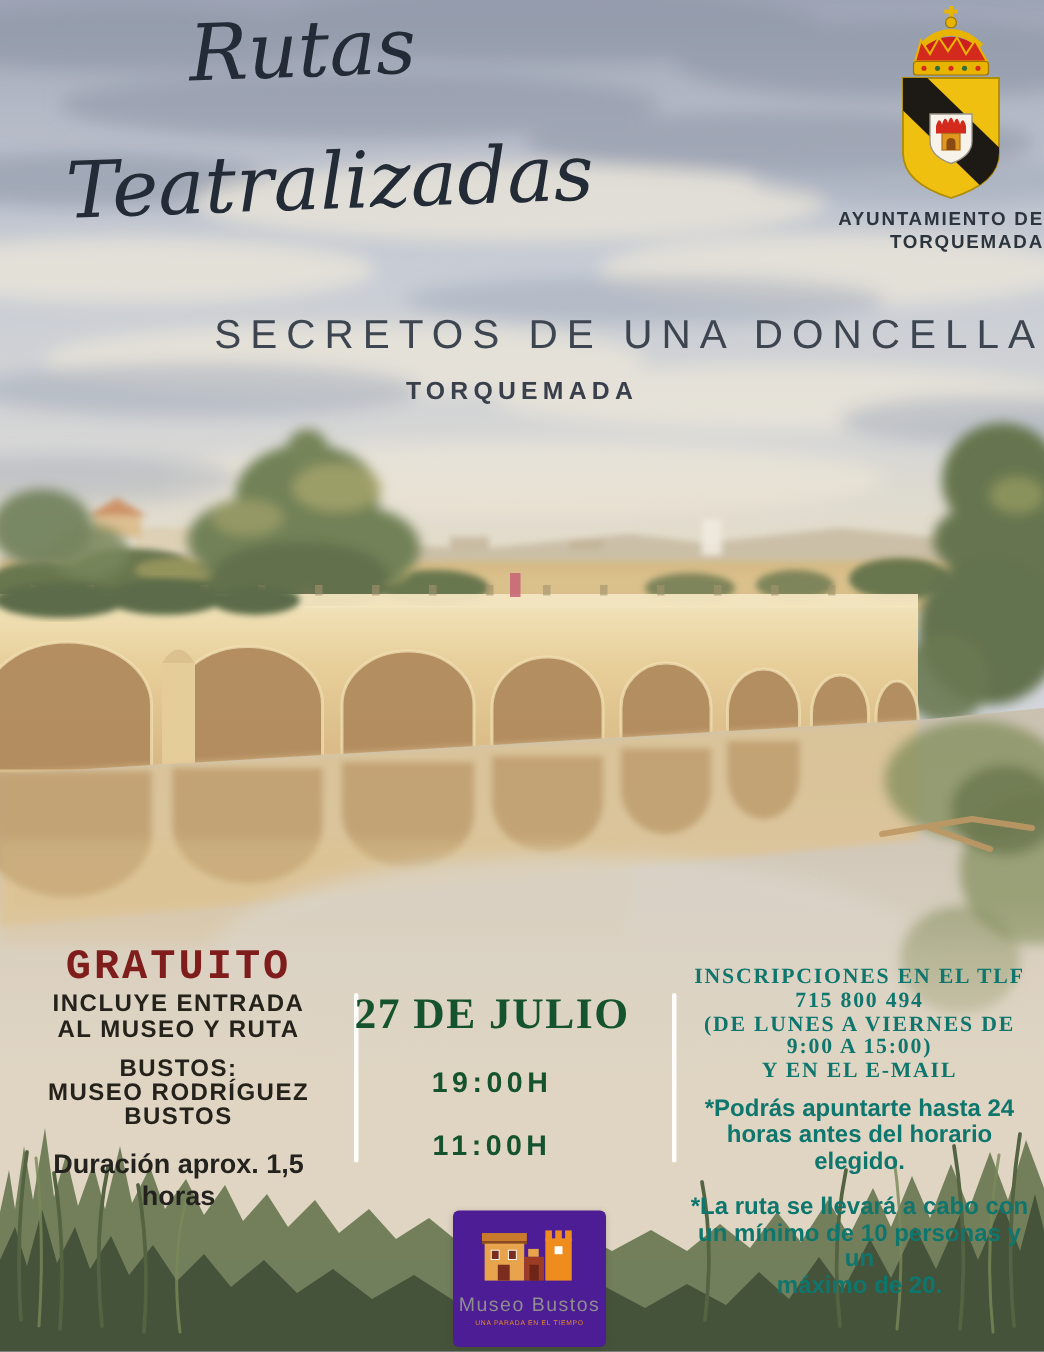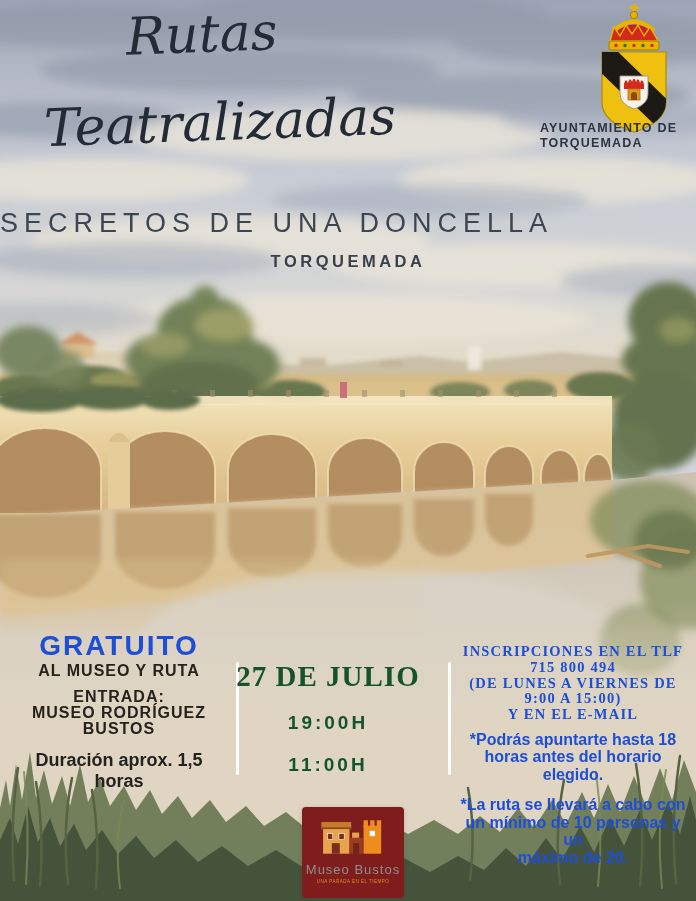--- a/index.html
+++ b/index.html
@@ -8,57 +8,57 @@
   .bg{position:absolute;left:0;top:0;width:696px;height:901px;display:block;}
 
   
   .script-title{position:absolute;font-family:"DejaVu Serif",serif;font-style:italic;
     font-weight:400;color:#222b36;transform:rotate(-2deg);white-space:nowrap;}
   .title1{left:126px;top:4px;font-size:52px;}
   .title2{left:44px;top:92px;font-size:52px;}
 
   
   .crest{position:absolute;left:584px;top:4px;width:100px;height:132px;}
-  .muni{position:absolute;left:540px;top:121px;width:156px;text-align:left;
+  .muni{position:absolute;left:540px;top:139px;width:156px;text-align:right;
     font-weight:bold;font-size:12.5px;letter-spacing:1.2px;color:#2c343e;line-height:15px;}
 
   
-  .subtitle{position:absolute;left:0;top:208px;width:696px;text-align:left;
+  .subtitle{position:absolute;left:0;top:208px;width:696px;text-align:right;
     font-size:27px;letter-spacing:6px;color:#3d4551;font-weight:400;white-space:nowrap;}
   .location{position:absolute;left:0;top:252px;width:696px;text-align:center;
     font-size:16.5px;font-weight:bold;letter-spacing:3.5px;color:#39404c;}
 
   
   .col{position:absolute;text-align:center;color:#25221c;}
   .col-left{left:10px;top:630px;width:218px;}
-  .free{font-family:Liberation Sans, sans-serif;font-weight:bold;font-size:28px;
-    letter-spacing:2px;color:#1d4ed8;}
+  .free{font-family:Liberation Mono, monospace;font-weight:bold;font-size:28px;
+    letter-spacing:2px;color:#7f1d1d;}
   .caps-block{font-weight:bold;font-size:16px;letter-spacing:1px;line-height:17px;}
   .dep{margin-top:10px;line-height:16px;}
   .dur{margin-top:13px;font-weight:bold;font-size:18px;color:#23221e;}
 
   .divider{position:absolute;width:3px;height:113px;background:#ffffff;opacity:.95;border-radius:2px;}
   .div-left{left:236px;top:662px;}
   .div-right{left:448px;top:662px;}
 
   .col-mid{left:228px;top:660px;width:200px;color:#14532d;}
   .date{font-family:"Liberation Serif",serif;font-weight:bold;font-size:29px;
     letter-spacing:1px;line-height:32px;white-space:nowrap;}
   .time{margin-top:20px;font-weight:bold;font-size:19px;letter-spacing:3px;}
   .d2{margin-top:15px;}
 
-  .col-right{left:457px;top:644px;width:232px;color:#1d4ed8;}
+  .col-right{left:457px;top:644px;width:232px;color:#0f766e;}
   .contact{font-family:"Liberation Serif",serif;font-weight:bold;font-size:14.5px;
     letter-spacing:1.2px;line-height:15.8px;}
   .note{font-weight:bold;font-size:16px;line-height:17.5px;}
   .n1{margin-top:8px;}
   .n2{margin-top:13px;}
 
   
-  .museo-card{position:absolute;left:302px;top:807px;width:102px;height:91px;background:#7f1d1d;
+  .museo-card{position:absolute;left:302px;top:807px;width:102px;height:91px;background:#4c1d95;
     border-radius:4px;display:flex;flex-direction:column;align-items:center;
     box-shadow:0 1px 4px rgba(60,60,40,.25);}
   .museo-art{width:70px;height:44px;margin-top:8px;}
   .museo-name{font-size:13px;color:#8e8e8c;letter-spacing:1px;margin-top:3px;}
   .museo-tag{font-size:4.5px;color:#e0882a;letter-spacing:.5px;margin-top:2px;}
 </style>
 </head>
 <body>
 
 <div class="poster">
@@ -309,24 +309,25 @@
     <div>AYUNTAMIENTO DE</div>
     <div>TORQUEMADA</div>
   </div>
 
   <div class="subtitle">SECRETOS DE UNA DONCELLA</div>
   <div class="location">TORQUEMADA</div>
 
   <div class="col col-left">
     <div class="free">GRATUITO</div>
     <div class="caps-block">
+      <div>INCLUYE ENTRADA</div>
       <div>AL MUSEO Y RUTA</div>
     </div>
     <div class="caps-block dep">
-      <div>ENTRADA:</div>
+      <div>BUSTOS:</div>
       <div>MUSEO RODRÍGUEZ</div>
       <div>BUSTOS</div>
     </div>
     <div class="dur">Duración aprox. 1,5 horas</div>
   </div>
 
   <div class="divider div-left"></div>
   <div class="divider div-right"></div>
   <div class="col col-mid">
     <div class="date">27 DE JULIO</div>
@@ -336,21 +337,21 @@
 
   <div class="col col-right">
     <div class="contact">
       <div>INSCRIPCIONES EN EL TLF</div>
       <div>715 800 494</div>
       <div>(DE LUNES A VIERNES DE</div>
       <div>9:00 A 15:00)</div>
       <div>Y EN EL E-MAIL</div>
     </div>
     <div class="note n1">
-      <div>*Podrás apuntarte hasta 18</div>
+      <div>*Podrás apuntarte hasta 24</div>
       <div>horas antes del horario elegido.</div>
     </div>
     <div class="note n2">
       <div>*La ruta se llevará a cabo con</div>
       <div>un mínimo de 10 personas y un</div>
       <div>máximo de 20.</div>
     </div>
   </div>
 
   <div class="museo-card">

